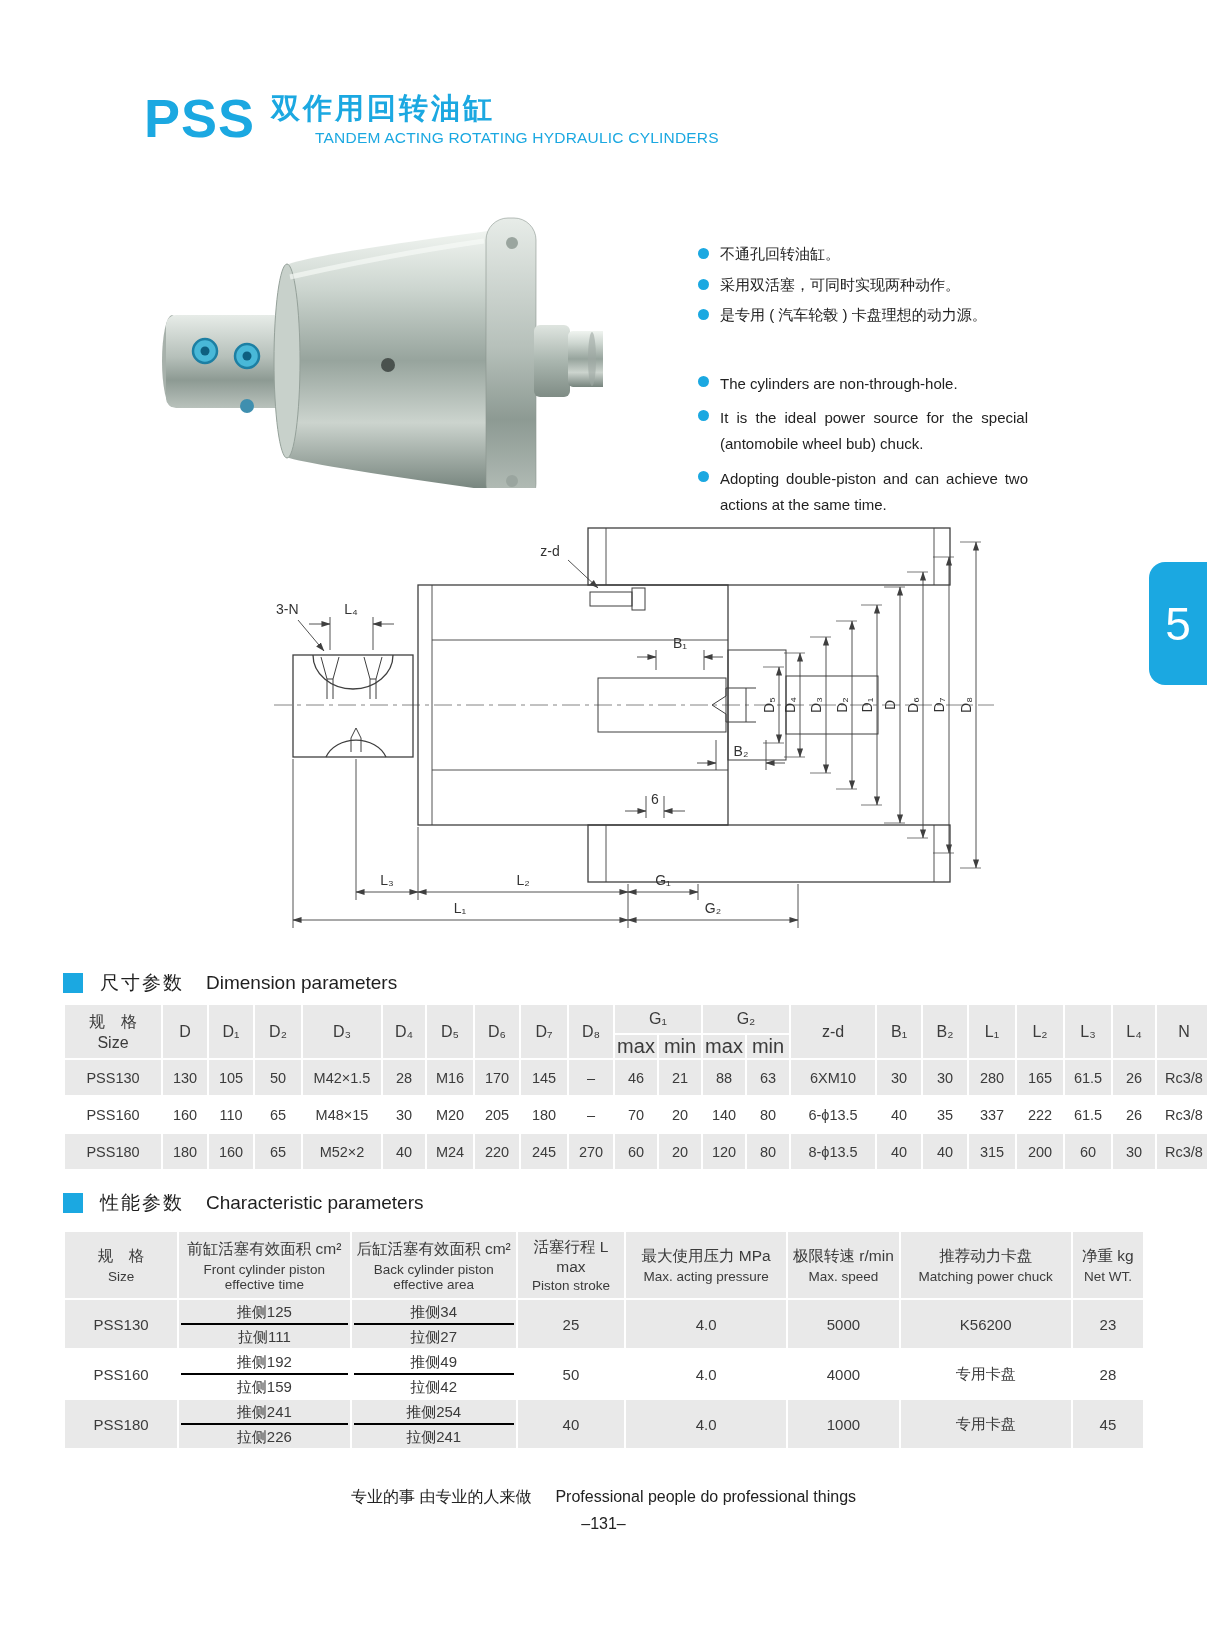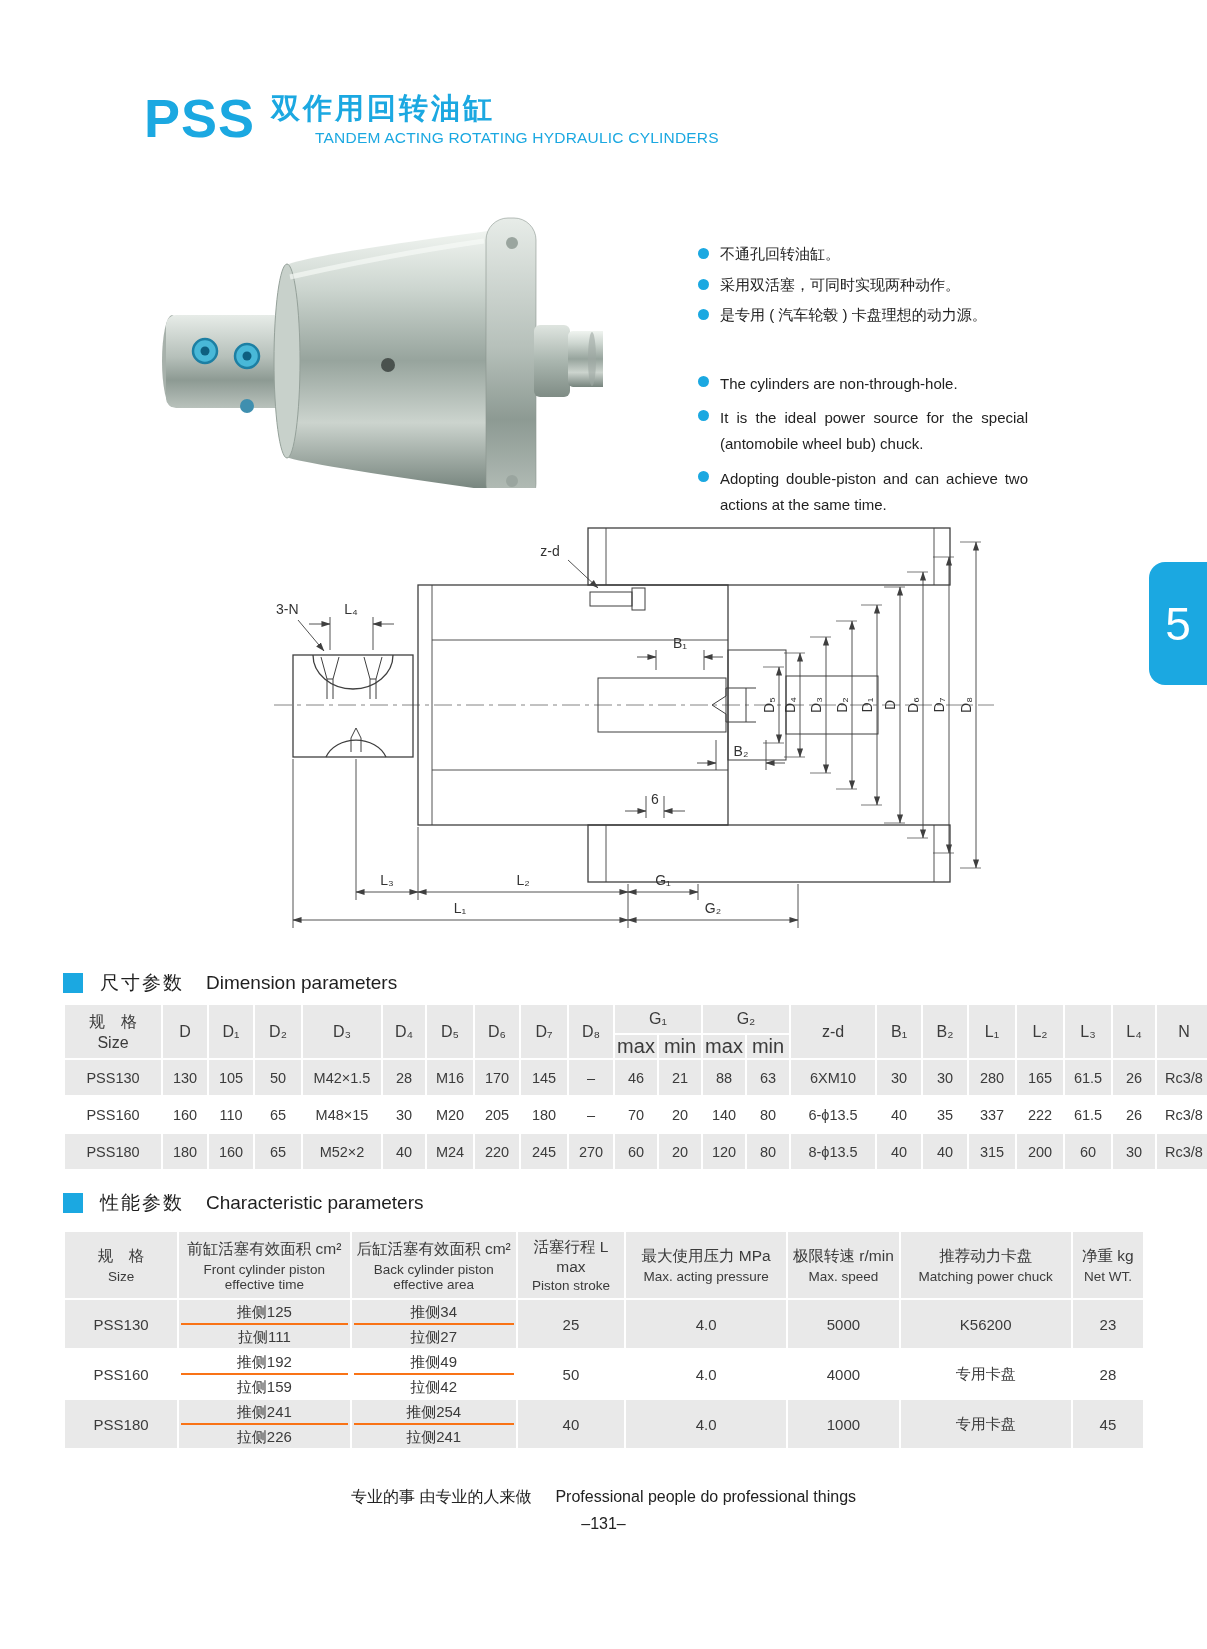--- a/index.html
+++ b/index.html
@@ -58,21 +58,21 @@
   .dim th.size { }
   .size-zh { font-size:16px; }
   .size-en { font-size:16px; margin-top:1px; }
   .dim td { font-size:14.5px; height:35px; }
 
   .char th { padding:5px 3px; }
   .char .th-zh { font-size:15.5px; }
   .char .th-en { font-size:13.5px; margin-top:2px; }
   .char td { font-size:15px; height:47px; }
   .cell-line { line-height:23px; }
-  .cell-line-sep { border-top:2px solid #f97316; }
+  .cell-line-sep { border-top:2px solid #000000; }
 
   
   .footer { position:absolute; top:1487px; left:0; width:100%; text-align:center; color:#222; }
   .slogan { font-size:16px; }
   .slogan .zh { margin-right:24px; }
   .page-no { font-size:16px; margin-top:7px; }
 </style>
 </head>
 <body>
 

